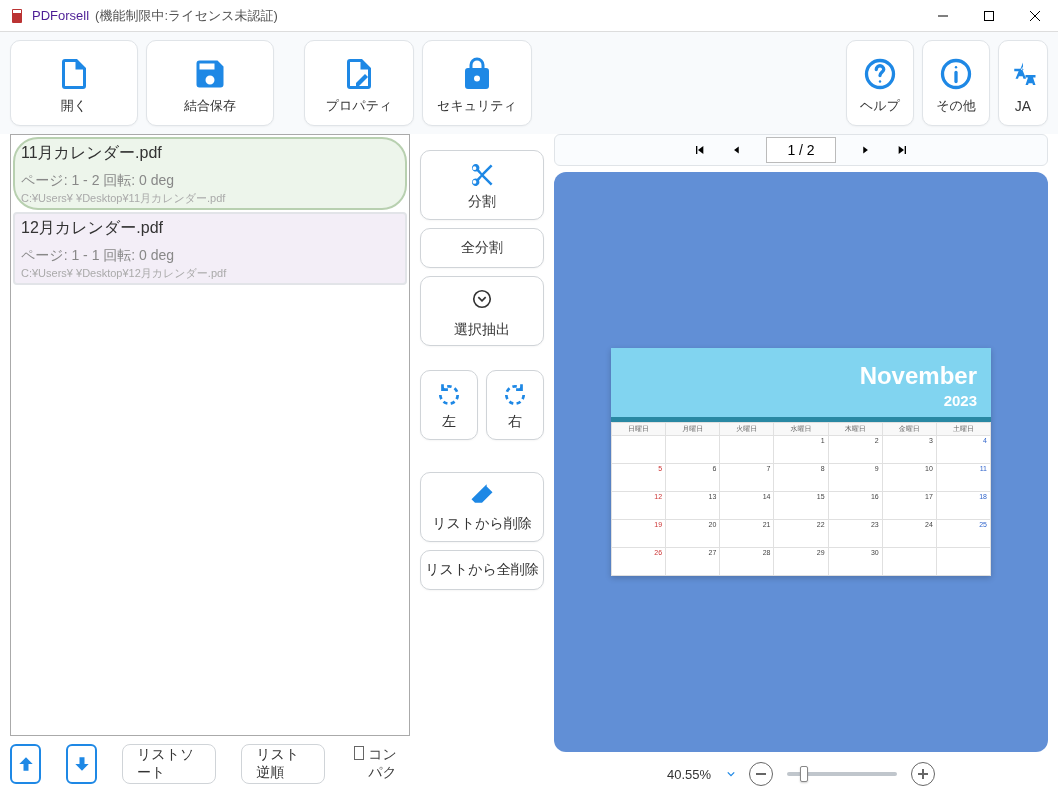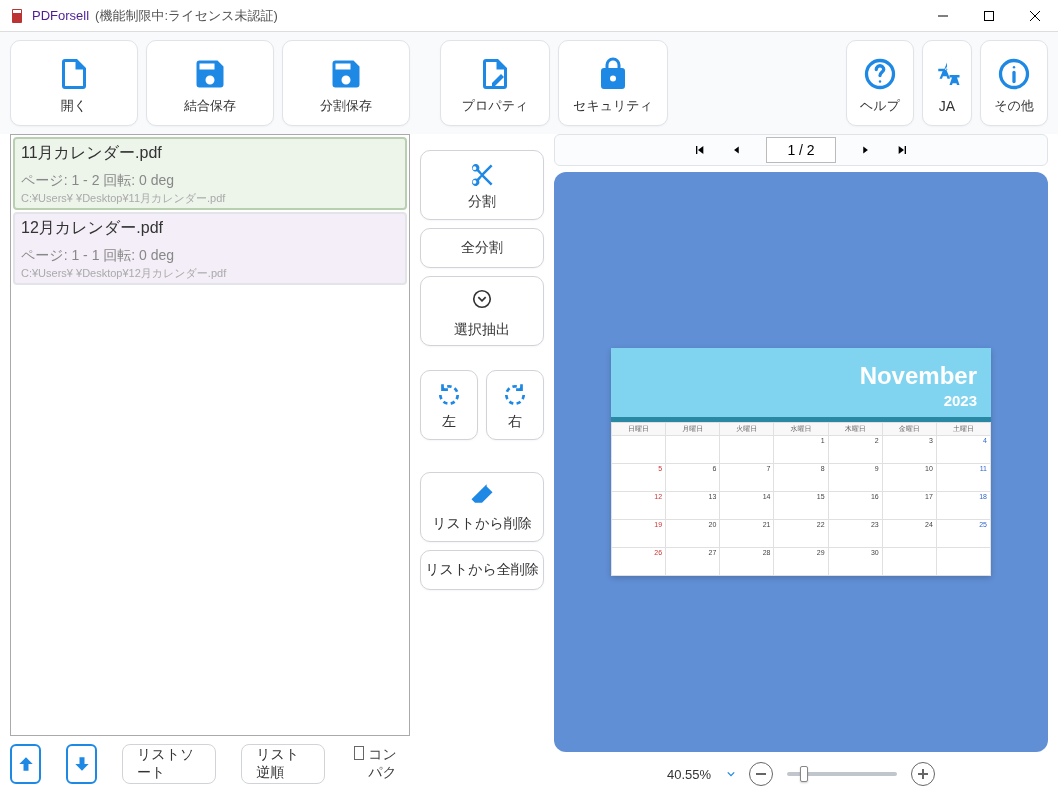--- a/index.html
+++ b/index.html
@@ -31,21 +31,21 @@
 
   
   .main { flex: 1; display: flex; padding: 0 10px 10px; gap: 10px; min-height: 0; }
   .left-col { width: 400px; display: flex; flex-direction: column; gap: 6px; min-height: 0; }
   .mid-col { width: 124px; display: flex; flex-direction: column; gap: 8px; }
   .right-col { flex: 1; display: flex; flex-direction: column; gap: 6px; min-height: 0; }
 
   
   .filelist { flex: 1; border: 1px solid #aaa; background: #fff; overflow-y: auto; }
   .fileitem { border: 2px solid #ccc; border-radius: 4px; margin: 2px; padding: 4px 6px 2px; }
-  .fileitem.sel1 { background: #edf5eb; border-color: #b8d0b0; }
+  .fileitem.sel1 { background: #edf5eb; border-color: #b8d0b0; border-radius: 25px; }
   .fileitem.sel2 { background: #f3eef7; border-color: #e2e4e8; }
   .fileitem .fname { font-size: 16px; color: #333; font-weight: 500; }
   .fileitem .finfo { font-size: 14px; color: #888; margin-top: 8px; }
   .fileitem .fpath { font-size: 11px; color: #aaa; margin-top: 1px; }
 
   .listbtns { display: flex; gap: 25px; align-items: center; padding: 2px 0 6px; }
   .sqbtn { width: 40px; height: 40px; border: 2px solid #1e88e5; border-radius: 6px; background: #fff; display:flex; align-items:center; justify-content:center; cursor:pointer; color:#1e88e5; }
   .pillbtn { height: 40px; padding: 0 14px; border: 1px solid #d0d4d8; border-radius: 8px; background: #fff; display:flex; align-items:center; cursor:pointer; font-size: 14px; color:#333; }
   .chklabel { display:flex; align-items:flex-start; gap:4px; font-size: 14px; color:#404040; margin-left: 4px; }
   .chkbox { width:14px; height:14px; border:1px solid #666; background:#fff; }
@@ -130,28 +130,20 @@
       <span class="tlabel">開く</span>
     </div>
     <div class="tbtn big">
       <span class="ticon">
         <svg width="36" height="36" viewBox="0 0 24 24" fill="#1e88e5">
             <path d="M17 3H5a2 2 0 0 0-2 2v14a2 2 0 0 0 2 2h14a2 2 0 0 0 2-2V7l-4-4zm-5 16a3 3 0 1 1 0-6 3 3 0 0 1 0 6zm3-10H5V5h10v4z"></path>
           </svg>
       </span>
       <span class="tlabel">結合保存</span>
     </div>
-    <div class="tbtn big">
-      <span class="ticon">
-        <svg width="36" height="36" viewBox="0 0 24 24" fill="#1e88e5">
-            <path d="M17 3H5a2 2 0 0 0-2 2v14a2 2 0 0 0 2 2h14a2 2 0 0 0 2-2V7l-4-4zm-5 16a3 3 0 1 1 0-6 3 3 0 0 1 0 6zm3-10H5V5h10v4z"></path>
-          </svg>
-      </span>
-      <span class="tlabel">分割保存</span>
-    </div>
   </div>
   <div style="width:14px"></div>
   <div class="group">
     <div class="tbtn" style="min-width:110px">
       <span class="ticon">
         <svg width="36" height="36" viewBox="0 0 24 24" fill="#1e88e5">
             <path d="M14 2H6a2 2 0 0 0-2 2v16a2 2 0 0 0 2 2h12a2 2 0 0 0 2-2V8l-6-6zM6 20V4h7v5h5v11H6z"></path>
             <path d="M18 14l-6 6h-2v-2l6-6 2 2z"></path>
           </svg>
       </span>
@@ -171,37 +163,37 @@
     <div class="tbtn">
       <span class="ticon">
         <svg width="36" height="36" viewBox="0 0 24 24" fill="none" stroke="#1e88e5" stroke-width="2.2">
             <circle cx="12" cy="12" r="9"></circle>
             <path d="M9.5 9a2.5 2.5 0 0 1 5 0c0 1.5-2.5 2-2.5 4" stroke-linecap="round"></path>
             <circle cx="12" cy="17" r="0.8" fill="#1e88e5" stroke="none"></circle>
           </svg>
       </span>
       <span class="tlabel">ヘルプ</span>
     </div>
-    <div class="tbtn lang" style="min-width:50px">
-      <span class="ticon">
-        <svg width="30" height="30" viewBox="0 0 24 24" fill="#1e88e5">
-            <path d="M12 2l-2 5H5v2h3.5L6 15h2l.7-2h3l.7 2h2l-3.2-8H12zm-1.6 6l1-2.7 1 2.7h-2zM16 12h6v2h-2l2 6h-2l-.5-1.5h-3L16 20h-2l2-6h-2v-2h2z"></path>
-          </svg>
-      </span>
-      <span class="tlabel">JA</span>
-    </div>
     <div class="tbtn">
       <span class="ticon">
         <svg width="36" height="36" viewBox="0 0 24 24" fill="none" stroke="#1e88e5" stroke-width="2.2">
             <circle cx="12" cy="12" r="9"></circle>
             <line x1="12" y1="11" x2="12" y2="17" stroke-linecap="round"></line>
             <circle cx="12" cy="7.5" r="0.8" fill="#1e88e5" stroke="none"></circle>
           </svg>
       </span>
       <span class="tlabel">その他</span>
+    </div>
+    <div class="tbtn lang" style="min-width:50px">
+      <span class="ticon">
+        <svg width="30" height="30" viewBox="0 0 24 24" fill="#1e88e5">
+            <path d="M12 2l-2 5H5v2h3.5L6 15h2l.7-2h3l.7 2h2l-3.2-8H12zm-1.6 6l1-2.7 1 2.7h-2zM16 12h6v2h-2l2 6h-2l-.5-1.5h-3L16 20h-2l2-6h-2v-2h2z"></path>
+          </svg>
+      </span>
+      <span class="tlabel">JA</span>
     </div>
   </div>
 </div>
 
 <div class="main">
 
   <div class="left-col">
     <div class="filelist">
       <div class="fileitem sel1">
         <div class="fname">11月カレンダー.pdf</div>

